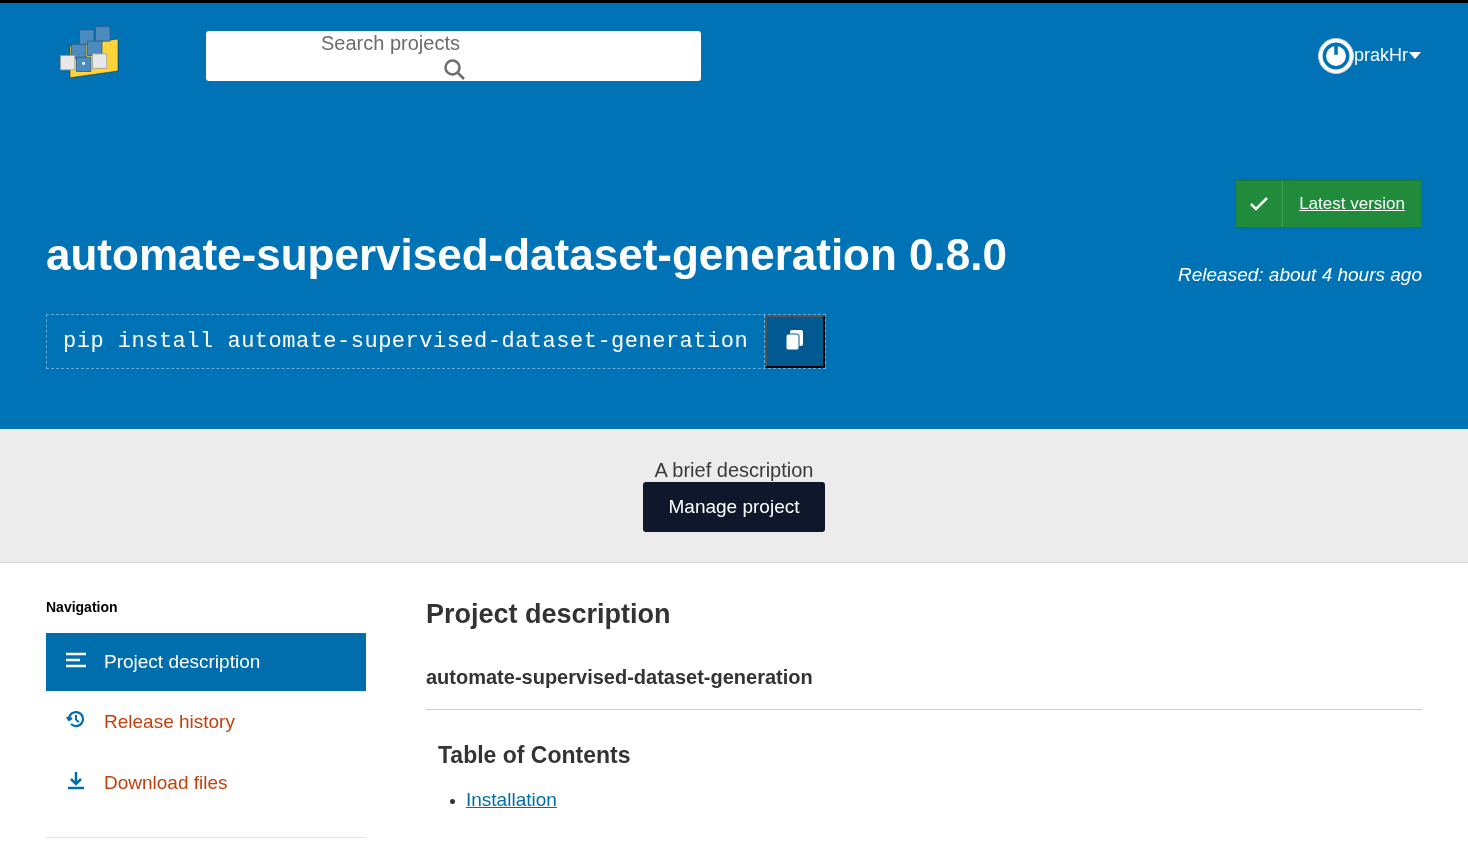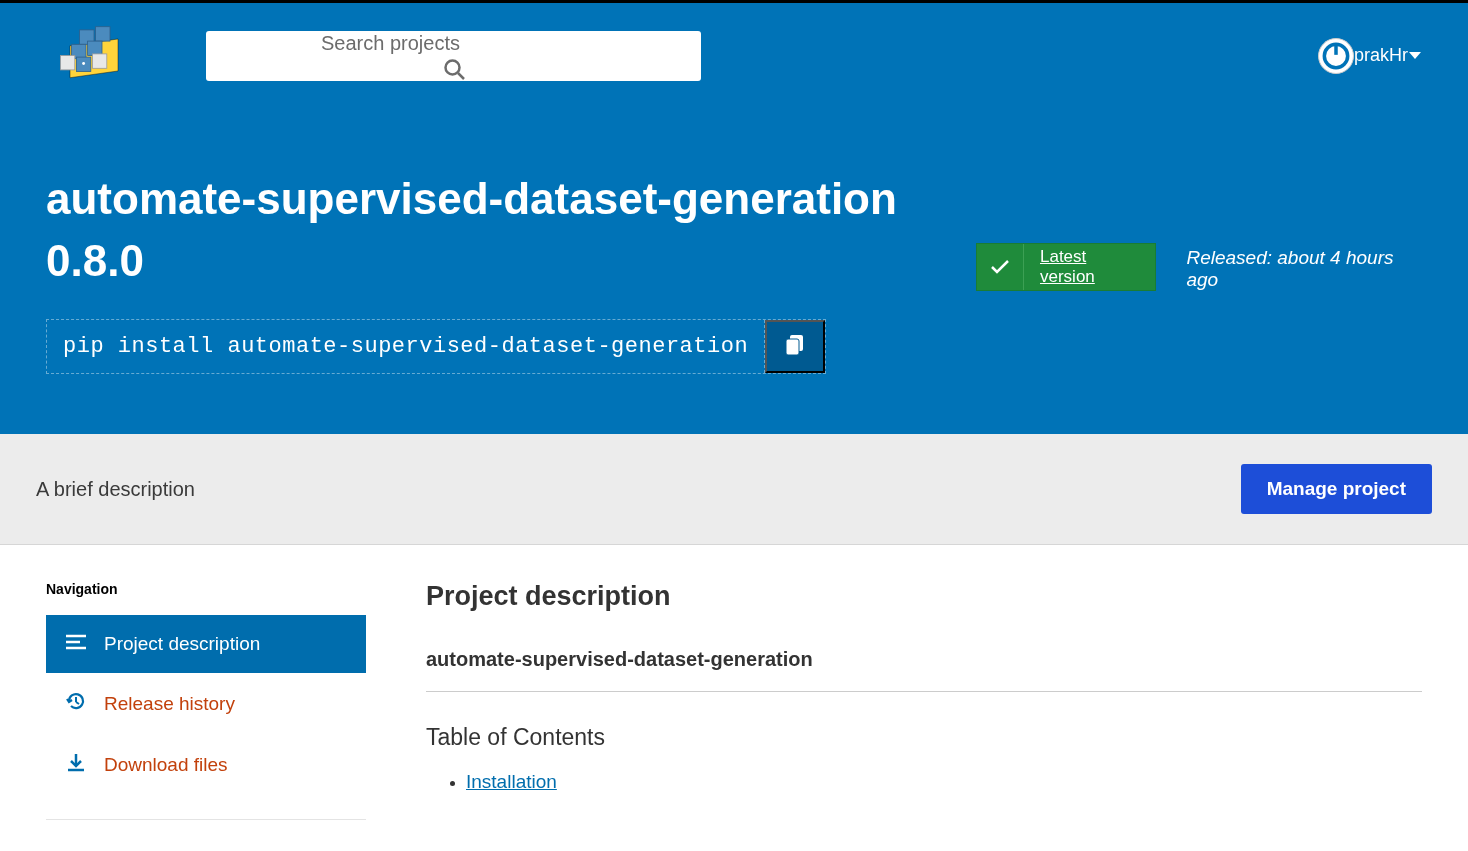--- a/index.html
+++ b/index.html
@@ -12,47 +12,47 @@
 .search-box input { flex: 1; border: none; outline: none; font-size: 20px; color: #333; background: transparent; }
 .search-box input::placeholder { color: #6c6c6c; }
 .search-icon { width: 24px; height: 24px; }
 .user-menu { margin-left: auto; display: flex; align-items: center; color: #fff; font-size: 18px; }
 .avatar { width: 36px; height: 36px; border-radius: 50%; background: #fff; display: flex; align-items: center; justify-content: center; border: 1px solid #ccc; }
 .avatar svg { width: 28px; height: 28px; }
 
 .banner { background: #0073b7; padding: 60px 46px 60px; color: #fff; }
 .banner-row { display: flex; justify-content: space-between; align-items: flex-end; }
 .banner-title { font-size: 44px; font-weight: 700; line-height: 1.4; max-width: 1000px; }
-.banner-right { display: flex; flex-direction: row; align-items: flex-end; gap: 30px; margin-top: 4px; }
+.banner-right { display: flex; flex-direction: column; align-items: flex-end; gap: 30px; margin-top: 12px; }
 .latest-badge { display: flex; align-items: stretch; border: 1px solid #1a7c34; background: #1f8b3b; color: #fff; font-size: 17px; height: 48px; }
 .latest-badge .check { padding: 0 14px; display: flex; align-items: center; border-right: 1px solid #3ca054; }
 .latest-badge .label { padding: 0 16px; display: flex; align-items: center; text-decoration: underline; }
 .released { font-size: 19px; color: #fff; margin-top: 6px; font-style: italic; }
 .pip-row { display: flex; margin-top: 28px; border: 1px dashed rgba(255,255,255,0.4); width: fit-content; }
 .pip-cmd { font-family: "SFMono-Regular", Consolas, "Liberation Mono", Menlo, monospace; font-size: 22px; padding: 14px 16px; letter-spacing: 0.5px; border-right: 1px dashed rgba(255,255,255,0.4); }
 .pip-copy { background: #005a91; padding: 0 18px; display: flex; align-items: center; }
 
-.summary-bar { background: #ececec; border-bottom: 1px solid #d6d6d6; padding: 30px 36px; display: flex; align-items: center; justify-content: space-between; }
+.summary-bar { background: #ececec; border-bottom: 1px solid #d6d6d6; padding: 30px 46px; display: flex; align-items: center; justify-content: space-between; flex-direction: column; }
 .summary-text { font-size: 20px; color: #3a3a3a; }
-.manage-btn { background: #1d4ed8; color: #fff; font-size: 19px; font-weight: 700; padding: 14px 26px; border: none; border-radius: 3px; }
+.manage-btn { background: #0f172a; color: #fff; font-size: 19px; font-weight: 400; padding: 14px 26px; border: none; border-radius: 3px; }
 
 .content { display: flex; padding: 36px 46px; gap: 60px; }
 .sidebar { width: 320px; flex-shrink: 0; }
 .nav-heading { font-size: 14px; font-weight: 700; color: #000000; margin-bottom: 18px; }
 .nav-item { display: flex; align-items: center; gap: 18px; padding: 18px 20px; font-size: 19px; }
 .nav-item.active { background: #006dad; color: #fff; }
 .nav-item.link { color: #c2410c; align-items: center; }
 .nav-item svg { flex-shrink: 0; }
 .nav-divider { border: none; border-top: 1px solid #e4e4e4; margin-top: 24px; }
 
 .main { flex: 1; }
 .main h2.section { font-size: 27px; font-weight: 700; color: #333; margin-bottom: 36px; }
 .main h2.pkg { font-size: 20px; font-weight: 700; color: #333; margin-bottom: 20px; }
 .main hr.inset { border: none; border-top: 1px solid #ccc; box-shadow: inset 0 1px 2px rgba(0,0,0,0.1); margin-bottom: 32px; }
-.main h3.toc { font-size: 23px; font-weight: 400; margin-bottom: 20px; }
+.main h3.toc { font-size: 23px; font-weight: 700; margin-bottom: 20px; margin-left: 12px; }
 .main ul { list-style: disc; padding-left: 40px; }
 .main ul li a { color: #006dad; text-decoration: underline; font-size: 19px; }
 </style>
 </head>
 <body>
 
 <div class="topbar"></div>
 
 <header class="header">
   <a class="logo">

